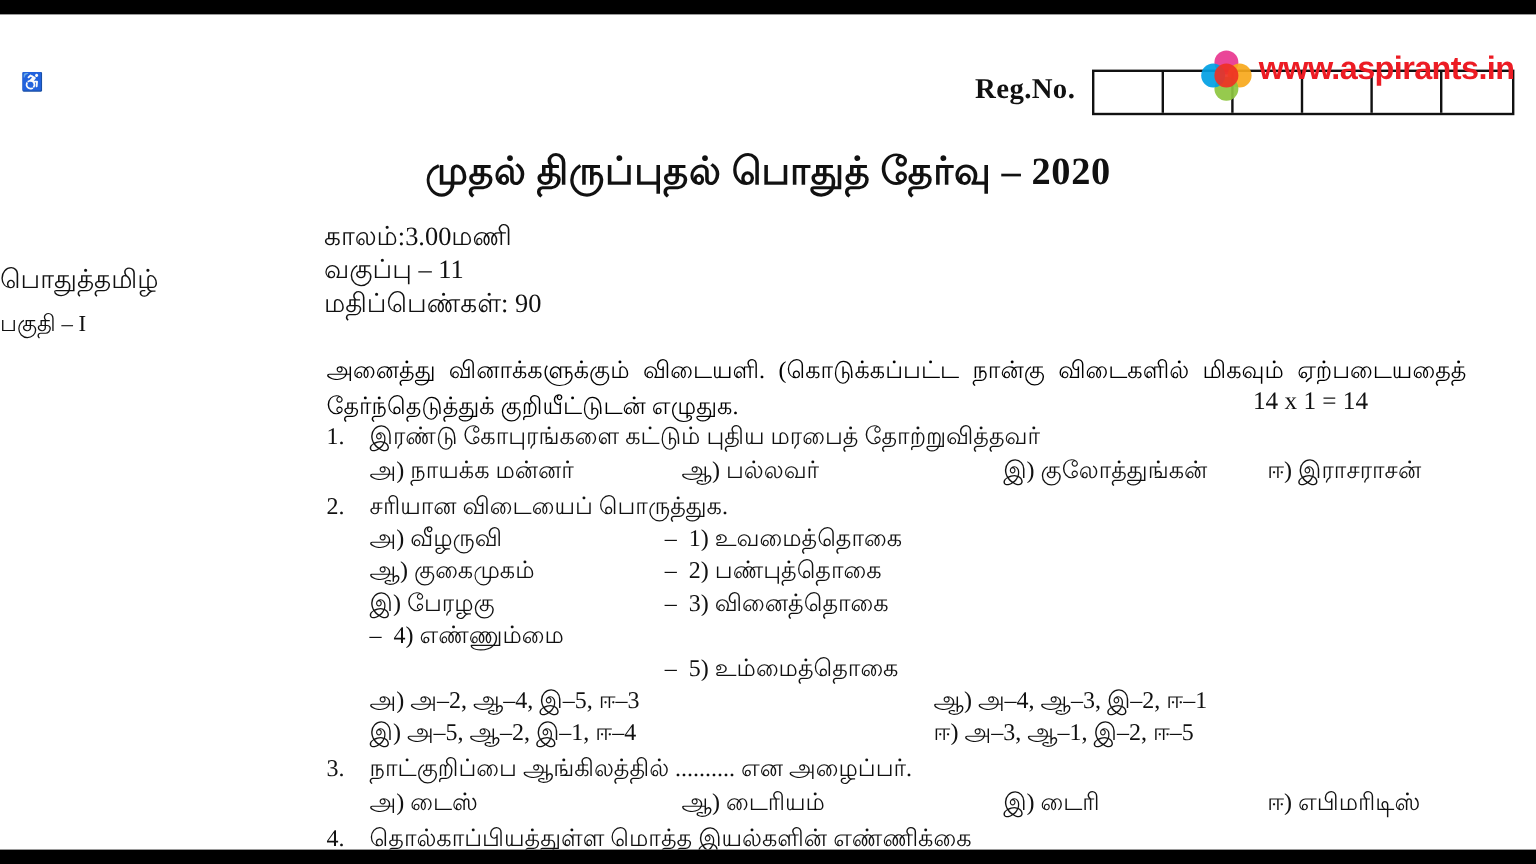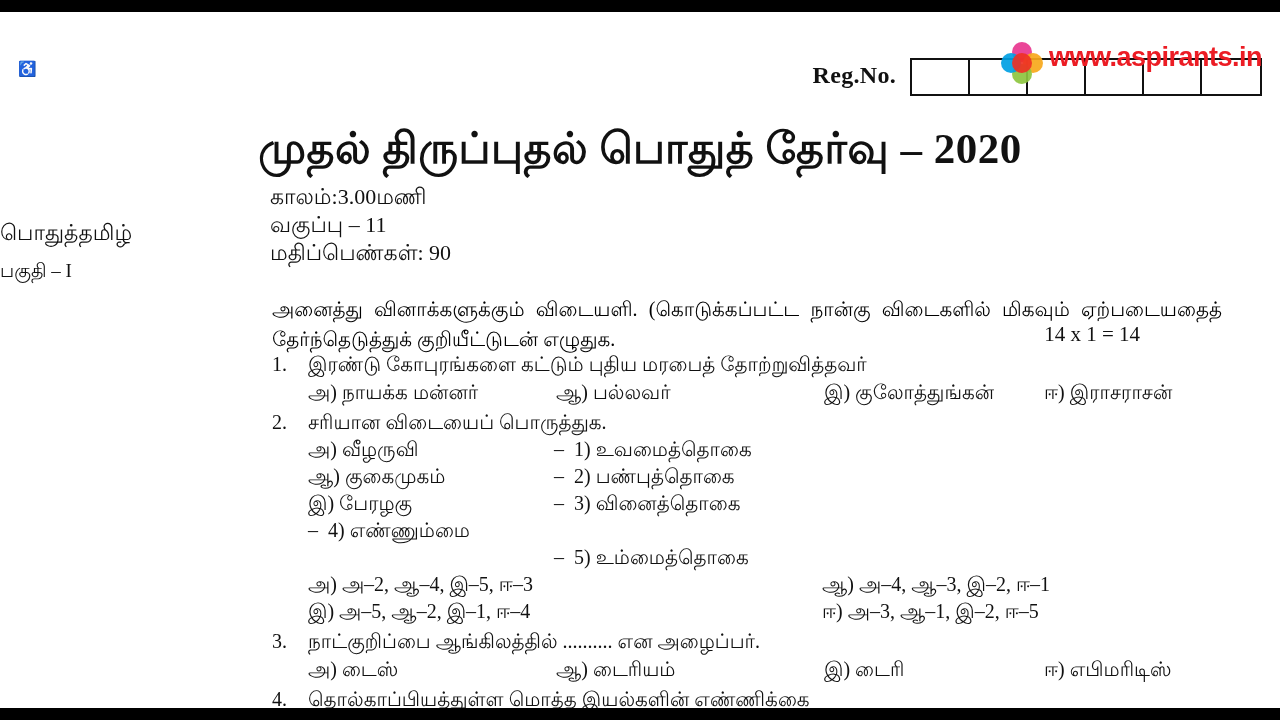--- a/index.html
+++ b/index.html
@@ -105,21 +105,21 @@
     color: #ec1c24;
     letter-spacing: -0.5px;
   }
 
   .title {
     position: absolute;
     left: 0; right: 0;
     top: 112px;
     text-align: center;
     font-family: "Liberation Serif", serif;
-    font-size: 43px;
+    font-size: 32px;
     font-weight: 700;
     color: #111;
     letter-spacing: 0.5px;
   }
   .row-meta {
     position: absolute;
     left: 270px;
     right: 120px;
     top: 172px;
     display: flex;
@@ -190,40 +190,39 @@
   }
   .q-text { flex: 1; }
 
   .opts-row {
     display: flex;
     line-height: 28px;
     padding-left: 36px;
   }
   .opt { white-space: nowrap; }
   .opt-a { width: 248px; }
-  .opt-b { width: 268px; }
+  .opt-b { width: 268px; margin-left: 12px; }
   .opt-c { width: 220px; }
   .opt-d { width: 180px; }
 
   .match-block { padding-left: 36px; }
   .match-row {
     display: flex;
     line-height: 27px;
   }
   .m-left { width: 246px; }
   .m-dash { width: 20px; }
   .m-right { flex: 1; }
 
   .match-ans {
     padding-left: 36px;
   }
   .match-ans-row {
     display: flex;
     line-height: 27px;
-    gap: 44px;
   }
   .ma-1 { width: 470px; }
   .ma-2 { flex: 1; }
   .clipped { overflow: hidden; }
 </style>
 </head>
 <body>
 
 <div id="viewer">
 

